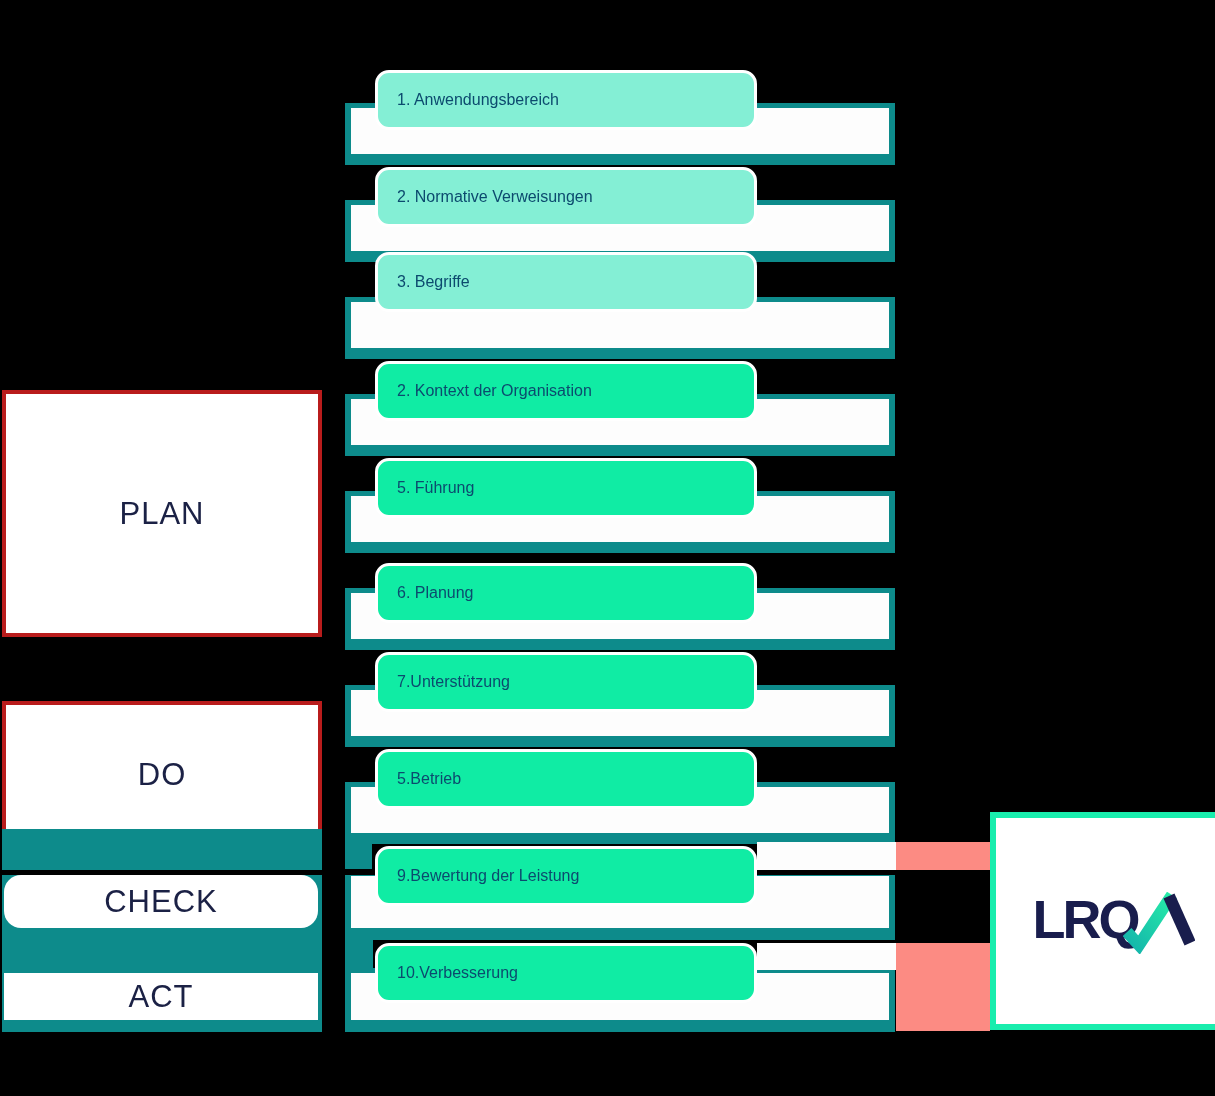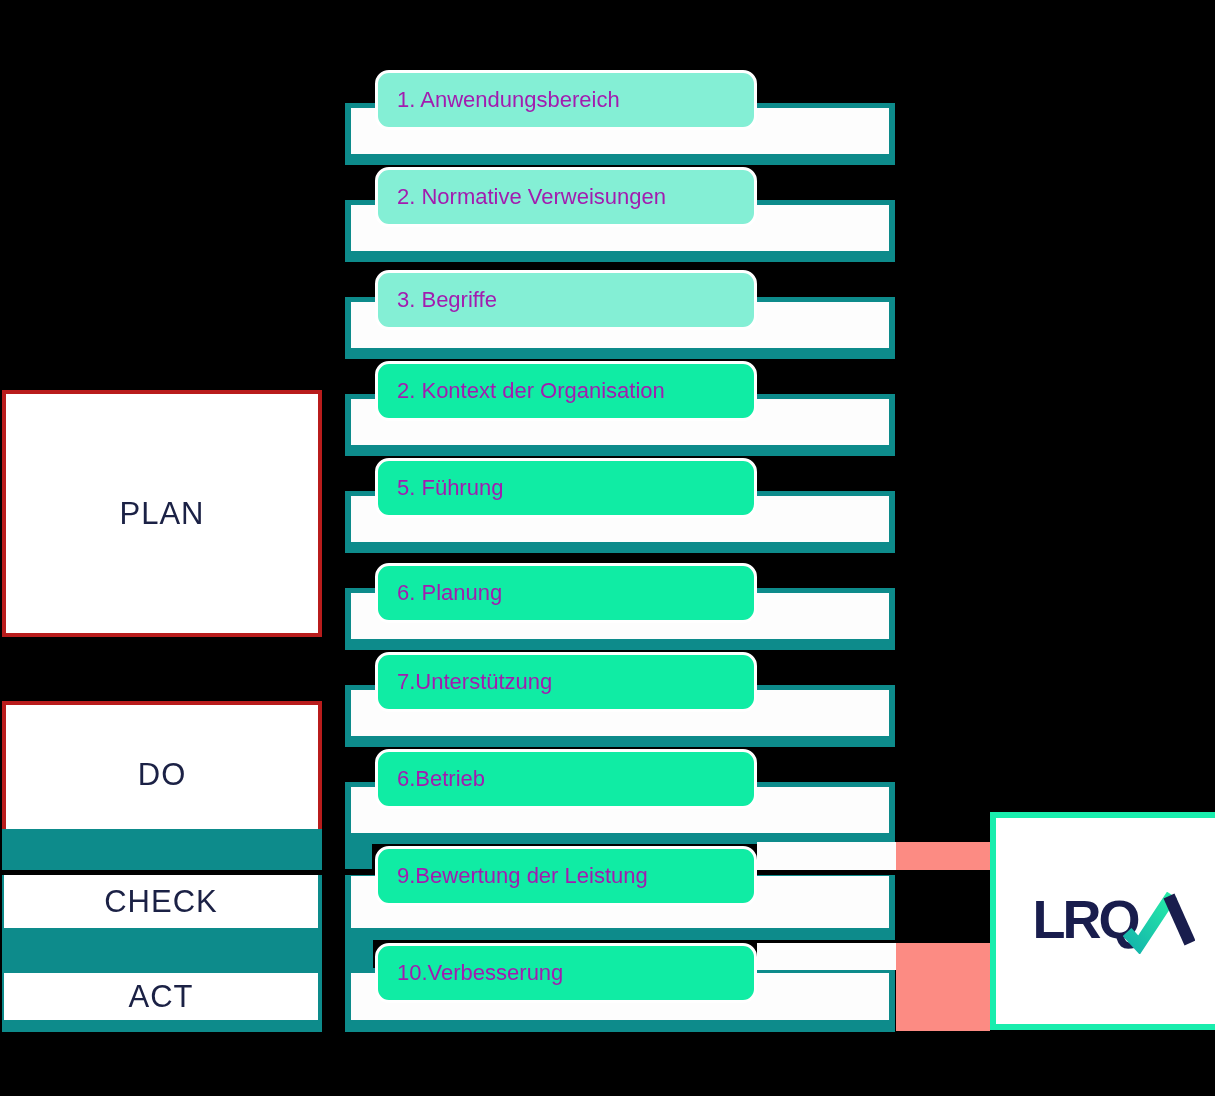--- a/index.html
+++ b/index.html
@@ -13,21 +13,21 @@
     border:6px solid #0d8b8b;border-top-width:5px;border-bottom-width:11px;
     box-sizing:border-box;
   }
   .bar9{top:871px;height:69px;border-bottom-width:12px;}
   .bar10{top:968px;height:64px;border-bottom-width:12px;}
   
   .chip{
     position:absolute;left:375px;width:382px;height:60px;box-sizing:border-box;
     border:3px solid #fff;border-radius:14px;
     display:flex;align-items:center;padding-left:19px;
-    font-size:22px;color:#a21caf;white-space:nowrap;
+    font-size:16px;color:#0c4a6e;white-space:nowrap;
   }
   .chip.light{background:#84efd5;}
   .chip.bright{background:#10eca4;}
   
   .pdca-box{
     position:absolute;left:2px;width:320px;background:#fff;
     border:4px solid #b91c1c;box-sizing:border-box;
     display:flex;align-items:center;justify-content:center;
     font-size:31px;color:#1b2145;letter-spacing:1px;
   }
@@ -59,21 +59,21 @@
 <div id="canvas">
 
   <div class="pdca-box" style="top:390px;height:247px;">
     <span>PLAN</span>
   </div>
   <div class="pdca-box" style="top:701px;height:147px;">
     <span>DO</span>
   </div>
   <div class="teal-fill" style="left:2px;top:829px;width:320px;height:40px;"></div>
   <div class="teal-fill" style="left:2px;top:869px;width:320px;height:163px;"></div>
-  <div class="pdca-row" style="top:875px;height:53px;">
+  <div class="pdca-row" style="top:875px;height:53px;border-radius:17px;">
     <span>CHECK</span>
   </div>
   <div class="pdca-row" style="top:973px;height:47px;">
     <span>ACT</span>
   </div>
 
   <div class="bar" style="top:103px;"></div>
   <div class="bar" style="top:200px;"></div>
   <div class="bar" style="top:297px;"></div>
   <div class="bar" style="top:394px;"></div>
@@ -93,37 +93,37 @@
   <div class="pink-band" style="left:896px;top:943px;width:94px;height:88px;"></div>
 
   <div class="black-line" style="left:0;top:870px;width:897px;height:5px;"></div>
 
   <div class="chip light" style="top:70px;">
     <span>1. Anwendungsbereich</span>
   </div>
   <div class="chip light" style="top:167px;">
     <span>2. Normative Verweisungen</span>
   </div>
-  <div class="chip light" style="top:270px;">
+  <div class="chip light" style="top:252px;">
     <span>3. Begriffe</span>
   </div>
   <div class="chip bright" style="top:361px;">
     <span>2. Kontext der Organisation</span>
   </div>
   <div class="chip bright" style="top:458px;">
     <span>5. Führung</span>
   </div>
   <div class="chip bright" style="top:555px;margin-top:8px;">
     <span>6. Planung</span>
   </div>
   <div class="chip bright" style="top:652px;">
     <span>7.Unterstützung</span>
   </div>
   <div class="chip bright" style="top:749px;">
-    <span>6.Betrieb</span>
+    <span>5.Betrieb</span>
   </div>
   <div class="chip bright" style="top:846px;">
     <span>9.Bewertung der Leistung</span>
   </div>
   <div class="chip bright" style="top:943px;">
     <span>10.Verbesserung</span>
   </div>
 
   <div class="logo-box">
     <div class="logo-inner">

